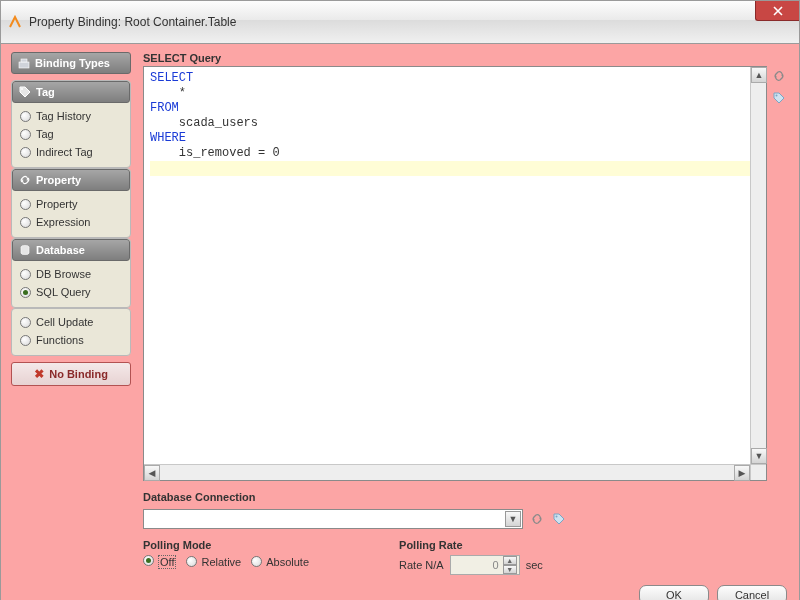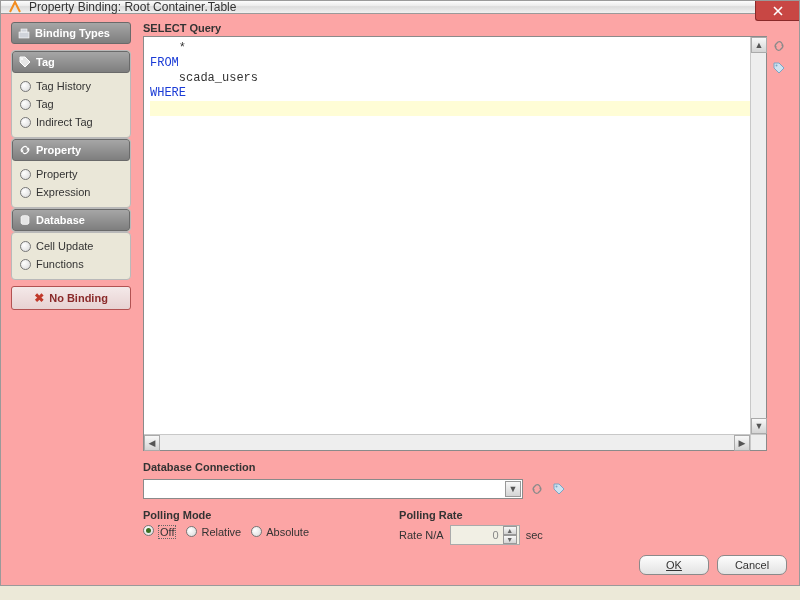--- a/index.html
+++ b/index.html
@@ -1,20 +1,20 @@
 <!DOCTYPE html>
 <html><head>
 <meta charset="utf-8">
 <style>
   * { box-sizing: border-box; }
   html, body { margin:0; padding:0; font-family: Tahoma, sans-serif; font-size:11px; color:#333; }
   body { background:#ece9d8; width:800px; height:600px; overflow:hidden; }
 
   .titlebar {
-    height:14px;
+    height:44px;
     background: linear-gradient(to bottom, #fdfdfd 0%, #eaeaea 45%, #dcdcdc 46%, #f0f0f0 100%);
     border:1px solid #9a9a9a;
     display:flex; align-items:center;
     padding:0 0 0 6px;
     position:relative;
   }
   .titlebar .ticon { width:16px; height:16px; margin-right:6px; display:flex; align-items:center; justify-content:center;}
   .titlebar .title { font-size:12px; color:#333; }
   .closebtn {
     position:absolute; right:0; top:0; width:44px; height:20px;
@@ -237,20 +237,30 @@
           <div class="group">
             <div class="sidehead">
               <span>
                 <svg width="12" height="12" viewBox="0 0 12 12">
                   <ellipse cx="6" cy="3" rx="4" ry="1.6" fill="#e6e6e6" stroke="#fff" stroke-width="0.6"></ellipse>
                   <path d="M2 3 V9 a4 1.6 0 0 0 8 0 V3" fill="#e6e6e6" stroke="#fff" stroke-width="0.6"></path>
                 </svg>
               </span>
               <span>Database</span>
             </div>
+            <ul>
+              <li>
+                <span class="radio"></span>
+                <span>DB Browse</span>
+              </li>
+              <li>
+                <span class="radio checked"></span>
+                <span>SQL Query</span>
+              </li>
+            </ul>
           </div>
           <div class="group">
             <ul>
               <li>
                 <span class="radio"></span>
                 <span>Cell Update</span>
               </li>
               <li>
                 <span class="radio"></span>
                 <span>Functions</span>
@@ -262,21 +272,21 @@
       <div class="nobind-btn">
         <span class="nobind-x">✖</span>
         <span>No Binding</span>
       </div>
     </div>
 
     <div class="content">
       <div class="section-label">SELECT Query</div>
       <div class="editor-row">
         <div class="editor-frame">
-          <div class="editor" id="editor"><div>    *</div><div><span class="kw">FROM</span></div><div>    scada_users</div><div><span class="kw">WHERE</span></div><span class="hl">&nbsp;</span></div>
+          <div class="editor" id="editor"><div><span class="kw">SELECT</span></div><div>    *</div><div><span class="kw">FROM</span></div><div>    scada_users</div><div><span class="kw">WHERE</span></div><div>    is_removed = 0</div><span class="hl">&nbsp;</span></div>
           <div class="scroll-v">
             <div class="thumb-up">▲</div>
             <div class="thumb-down">▼</div>
           </div>
           <div class="scroll-h">
             <div class="thumb-left">◀</div>
             <div class="thumb-right">▶</div>
           </div>
           <div class="corner"></div>
         </div>

